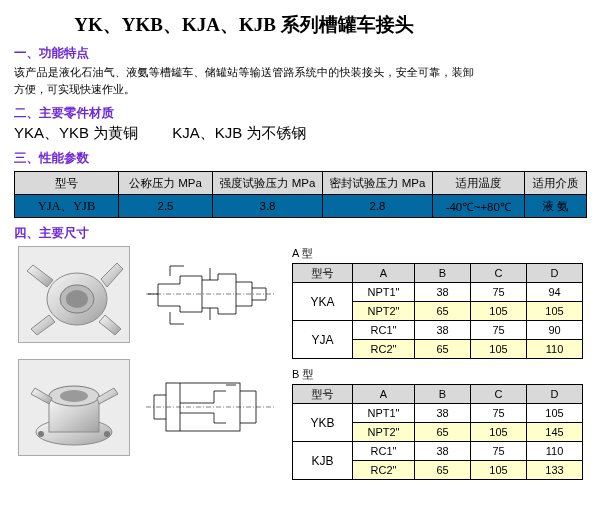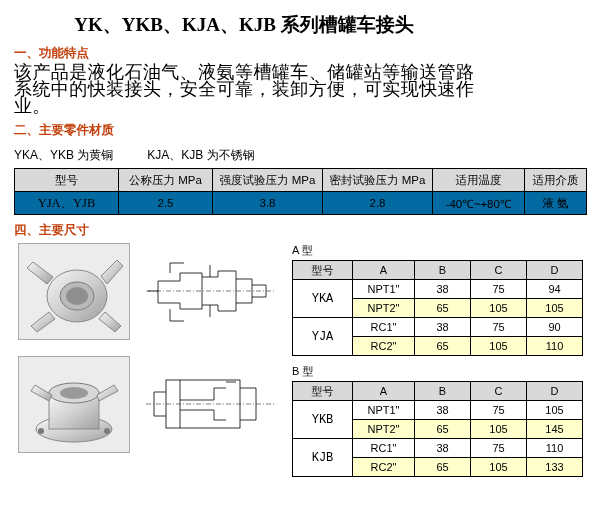--- a/index.html
+++ b/index.html
@@ -23,36 +23,36 @@
   .title {
     text-align: center;
     font-family: "Liberation Serif", serif;
     font-size: 19px;
     font-weight: bold;
     letter-spacing: 0px;
     padding-top: 12px;
     color: #000;
   }
   .section-head {
-    color: #c2410c;
+    color: #6d28d9;
     font-weight: bold;
     font-size: 12.5px;
     font-family: "Liberation Sans", sans-serif;
     margin: 7px 0 2px 14px;
   }
   .para {
-    font-size: 18px;
+    font-size: 11px;
     line-height: 17px;
     margin: 0 14px 0 14px;
     text-align: justify;
     font-family: "Liberation Sans", sans-serif;
   }
   .material-line {
-    font-size: 12px;
-    margin: 8px 0 0 14px;
+    font-size: 15px;
+    margin: 2px 0 0 14px;
     font-family: "Liberation Sans", sans-serif;
   }
   .material-line .gap {
     display: inline-block;
     width: 34px;
   }
 
   
   table.perf {
     border-collapse: collapse;
@@ -137,41 +137,42 @@
     font-size: 11px;
     height: 18px;
     padding: 0;
     font-family: "Liberation Sans", sans-serif;
   }
   table.dim thead th {
     background: #d9d9d9;
     font-weight: normal;
   }
   table.dim td.rowhdr {
-    font-family: Liberation Mono, monospace;
+    font-family: Liberation Sans, sans-serif;
     font-size: 12px;
   }
   table.dim tr.alt td { background: #ffffcc; }
   .spacer-b { height: 8px; }
 </style>
 </head>
 <body>
 
 <div class="page">
 
   <div class="title">YK、YKB、KJA、KJB 系列槽罐车接头</div>
 
   <div class="section-head">一、功能特点</div>
   <div class="para">该产品是液化石油气、液氨等槽罐车、储罐站等输送管路系统中的快装接头，安全可靠，装卸方便，可实现快速作业。</div>
 
   <div class="section-head">二、主要零件材质</div>
   <div class="material-line">
     <span>YKA、YKB 为黄铜</span><span class="gap"></span><span>KJA、KJB 为不锈钢</span>
   </div>
 
+  <div class="section-head">三、性能参数</div>
 
   <table class="perf">
     <colgroup>
       <col style="width:104px">
       <col style="width:94px">
       <col style="width:110px">
       <col style="width:110px">
       <col style="width:92px">
       <col style="width:62px">
     </colgroup>

